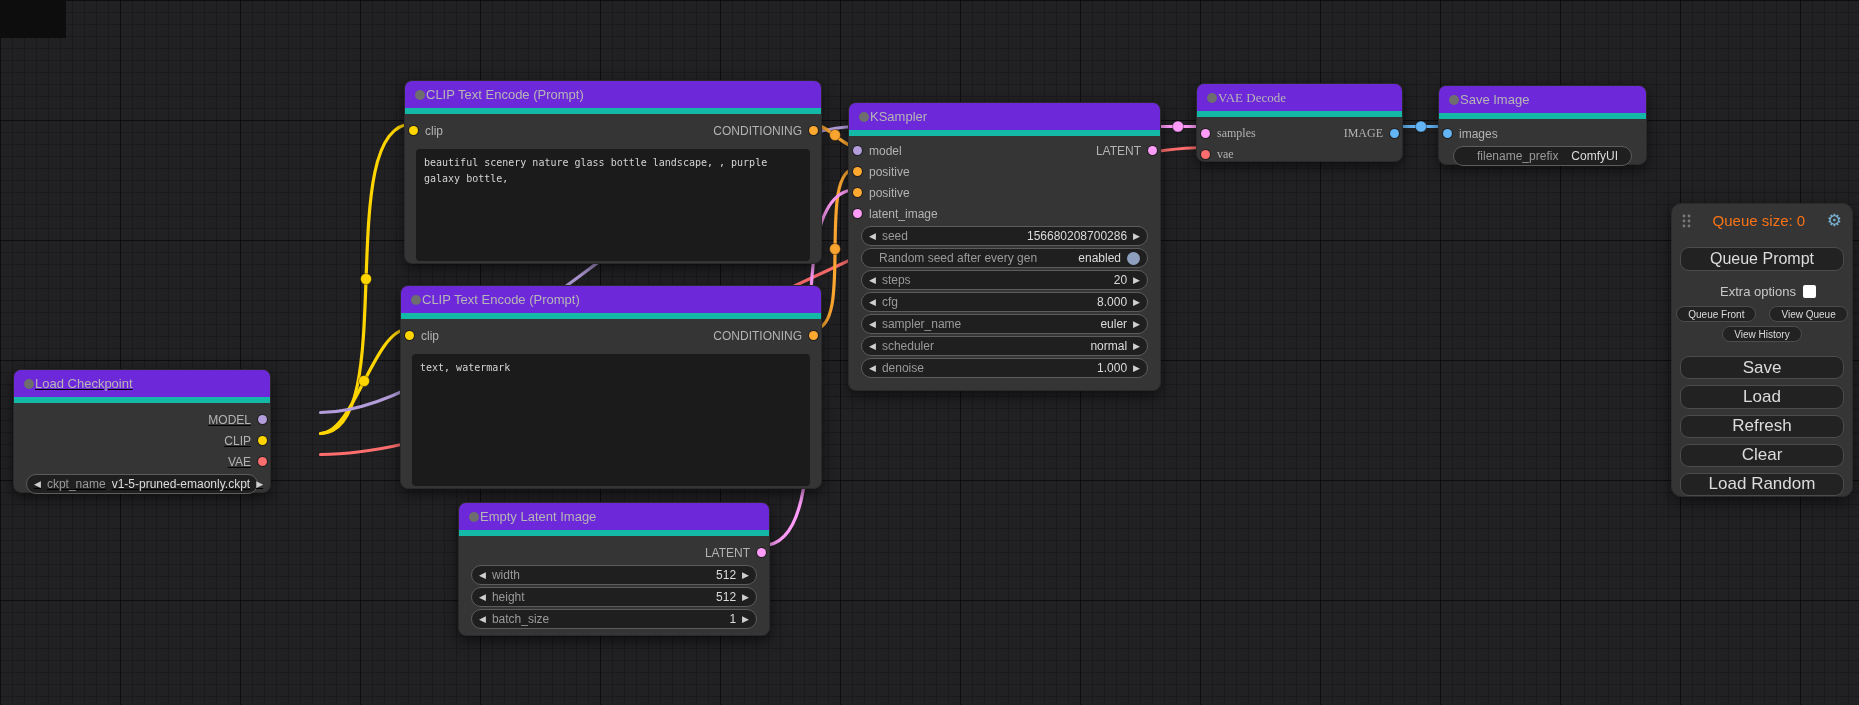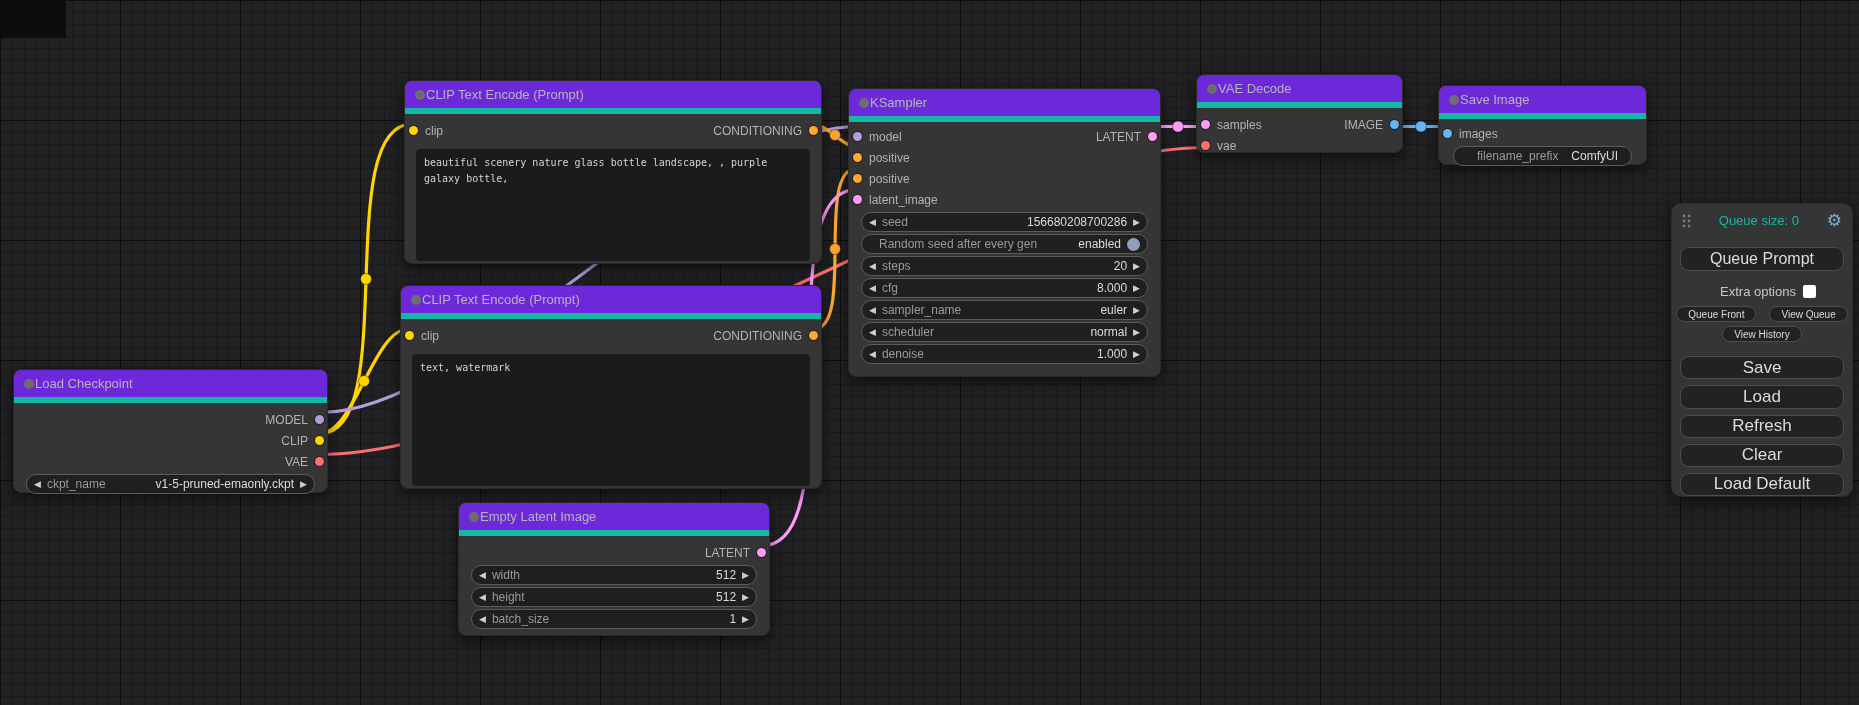--- a/index.html
+++ b/index.html
@@ -47,21 +47,21 @@
     color:#d4d4d4;font-family:"DejaVu Sans Mono",monospace;font-size:10px;line-height:1.55;
     padding:6px 8px;resize:none;box-sizing:border-box;outline:none;
   }
 
   .menu{
     position:absolute;left:1671px;top:203px;width:182px;height:294px;z-index:3;
     background:#353535;border:1px solid #2b2b2b;border-radius:10px;box-shadow:0 5px 16px rgba(0,0,0,.55);
     display:flex;flex-direction:column;align-items:center;padding-top:6px;box-sizing:border-box;
   }
   .menu-header{width:100%;height:24px;display:flex;align-items:center;padding:0 10px;box-sizing:border-box;}
-  .menu-title{flex:1;text-align:center;color:#14b8a6;font-size:13px;}
+  .menu-title{flex:1;text-align:center;color:#f97316;font-size:15px;}
   .gear{font-size:17px;line-height:1;cursor:pointer;}
   .btn{
     background:#222;border:1px solid #4c4c4c;color:#dcdcdc;border-radius:9px;
     display:flex;align-items:center;justify-content:center;cursor:pointer;box-sizing:border-box;
   }
   .qp-btn{width:164px;height:27px;margin-top:16px;font-size:16px;}
   .extra-row{margin-top:13px;height:16px;display:flex;align-items:center;gap:7px;color:#c8c8c8;font-size:13px;margin-left:12px;}
   .checkbox{width:13px;height:13px;background:#fff;border-radius:2px;}
   .small-row{margin-top:7px;display:flex;gap:13px;}
   .sbtn{height:16px;padding:0 11px;border-radius:9px;font-size:10px;}
@@ -121,21 +121,21 @@
         <span class="pin" style="background-color: rgb(255, 213, 0);"></span>
         <span class="plabel">clip</span>
         <span class="spacer"></span>
         <span class="plabel">CONDITIONING</span>
         <span class="pin" style="background-color: rgb(255, 169, 49);"></span>
       </div>
       <textarea class="prompt" style="height: 132px;">text, watermark</textarea>
     </div>
   </div>
 
-  <div class="node" style="left:13px;top:369px;width:315px;height:124px;">
+  <div class="node" style="left:13px;top:369px;width:258px;height:124px;text-decoration:underline;">
     <div class="titlebar">
       <span class="tdot"></span>
       <span class="ntitle">Load Checkpoint</span>
     </div>
     <div style="padding-top:6px;">
       <div class="iorow outonly">
         <span class="plabel">MODEL</span>
         <span class="pin" style="background-color: rgb(179, 157, 219);"></span>
       </div>
       <div class="iorow outonly">
@@ -179,21 +179,21 @@
       </div>
       <div class="widget">
         <span class="w-arrow">◀</span>
         <span class="w-label">batch_size</span>
         <span class="w-value">1</span>
         <span class="w-arrow">▶</span>
       </div>
     </div>
   </div>
 
-  <div class="node" style="left:848px;top:88px;width:313px;height:289px;">
+  <div class="node" style="left:848px;top:102px;width:313px;height:289px;">
     <div class="titlebar">
       <span class="tdot"></span>
       <span class="ntitle">KSampler</span>
     </div>
     <div style="padding-top:4px;">
       <div class="iorow">
         <span class="pin" style="background-color: rgb(179, 157, 219);"></span>
         <span class="plabel">model</span>
         <span class="spacer"></span>
         <span class="plabel">LATENT</span>
@@ -248,21 +248,21 @@
       </div>
       <div class="widget">
         <span class="w-arrow">◀</span>
         <span class="w-label">denoise</span>
         <span class="w-value">1.000</span>
         <span class="w-arrow">▶</span>
       </div>
     </div>
   </div>
 
-  <div class="node" style="left:1196px;top:74px;width:207px;height:79px;">
+  <div class="node" style="left:1196px;top:83px;width:207px;height:79px;font-family:Liberation Serif, serif;">
     <div class="titlebar">
       <span class="tdot"></span>
       <span class="ntitle">VAE Decode</span>
     </div>
     <div style="padding-top:6px;">
       <div class="iorow">
         <span class="pin" style="background-color: rgb(255, 156, 249);"></span>
         <span class="plabel">samples</span>
         <span class="spacer"></span>
         <span class="plabel">IMAGE</span>
@@ -314,15 +314,15 @@
       <div class="btn sbtn">Queue Front</div>
       <div class="btn sbtn">View Queue</div>
     </div>
     <div class="small-row vh-row">
       <div class="btn sbtn">View History</div>
     </div>
     <div class="btn big first">Save</div>
     <div class="btn big">Load</div>
     <div class="btn big">Refresh</div>
     <div class="btn big">Clear</div>
-    <div class="btn big">Load Default</div>
+    <div class="btn big">Load Random</div>
   </div>
 </div>
 
 </body></html>

